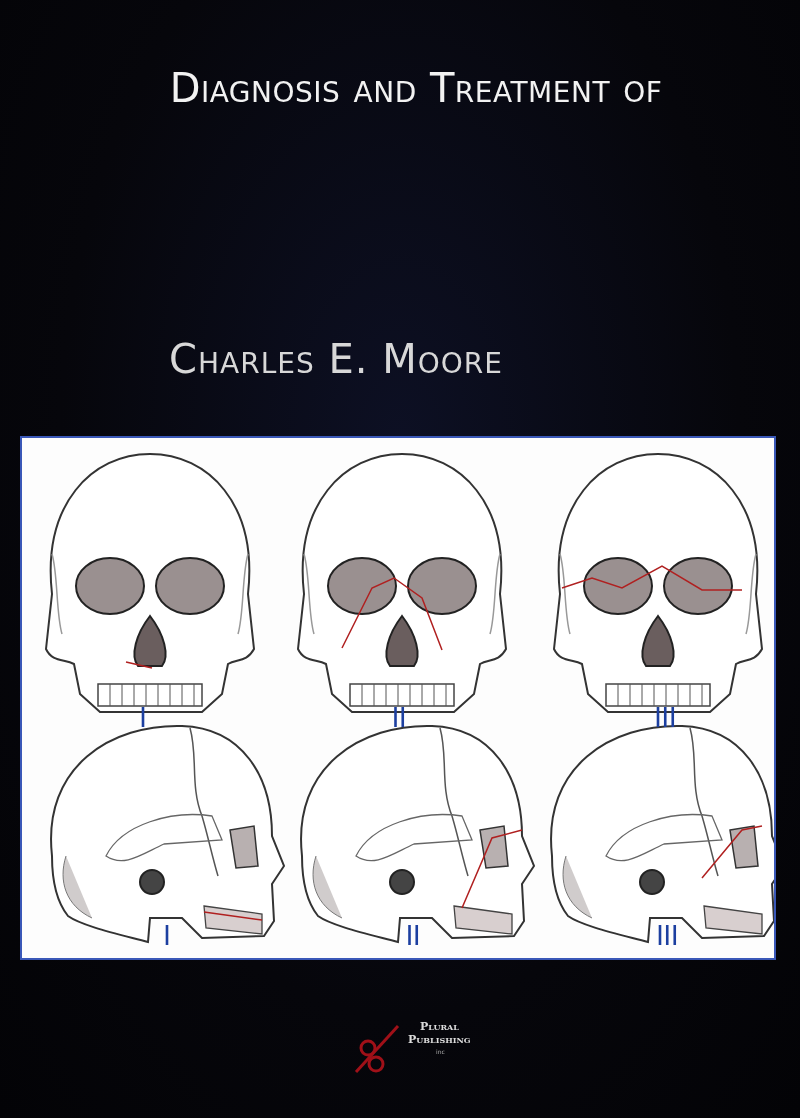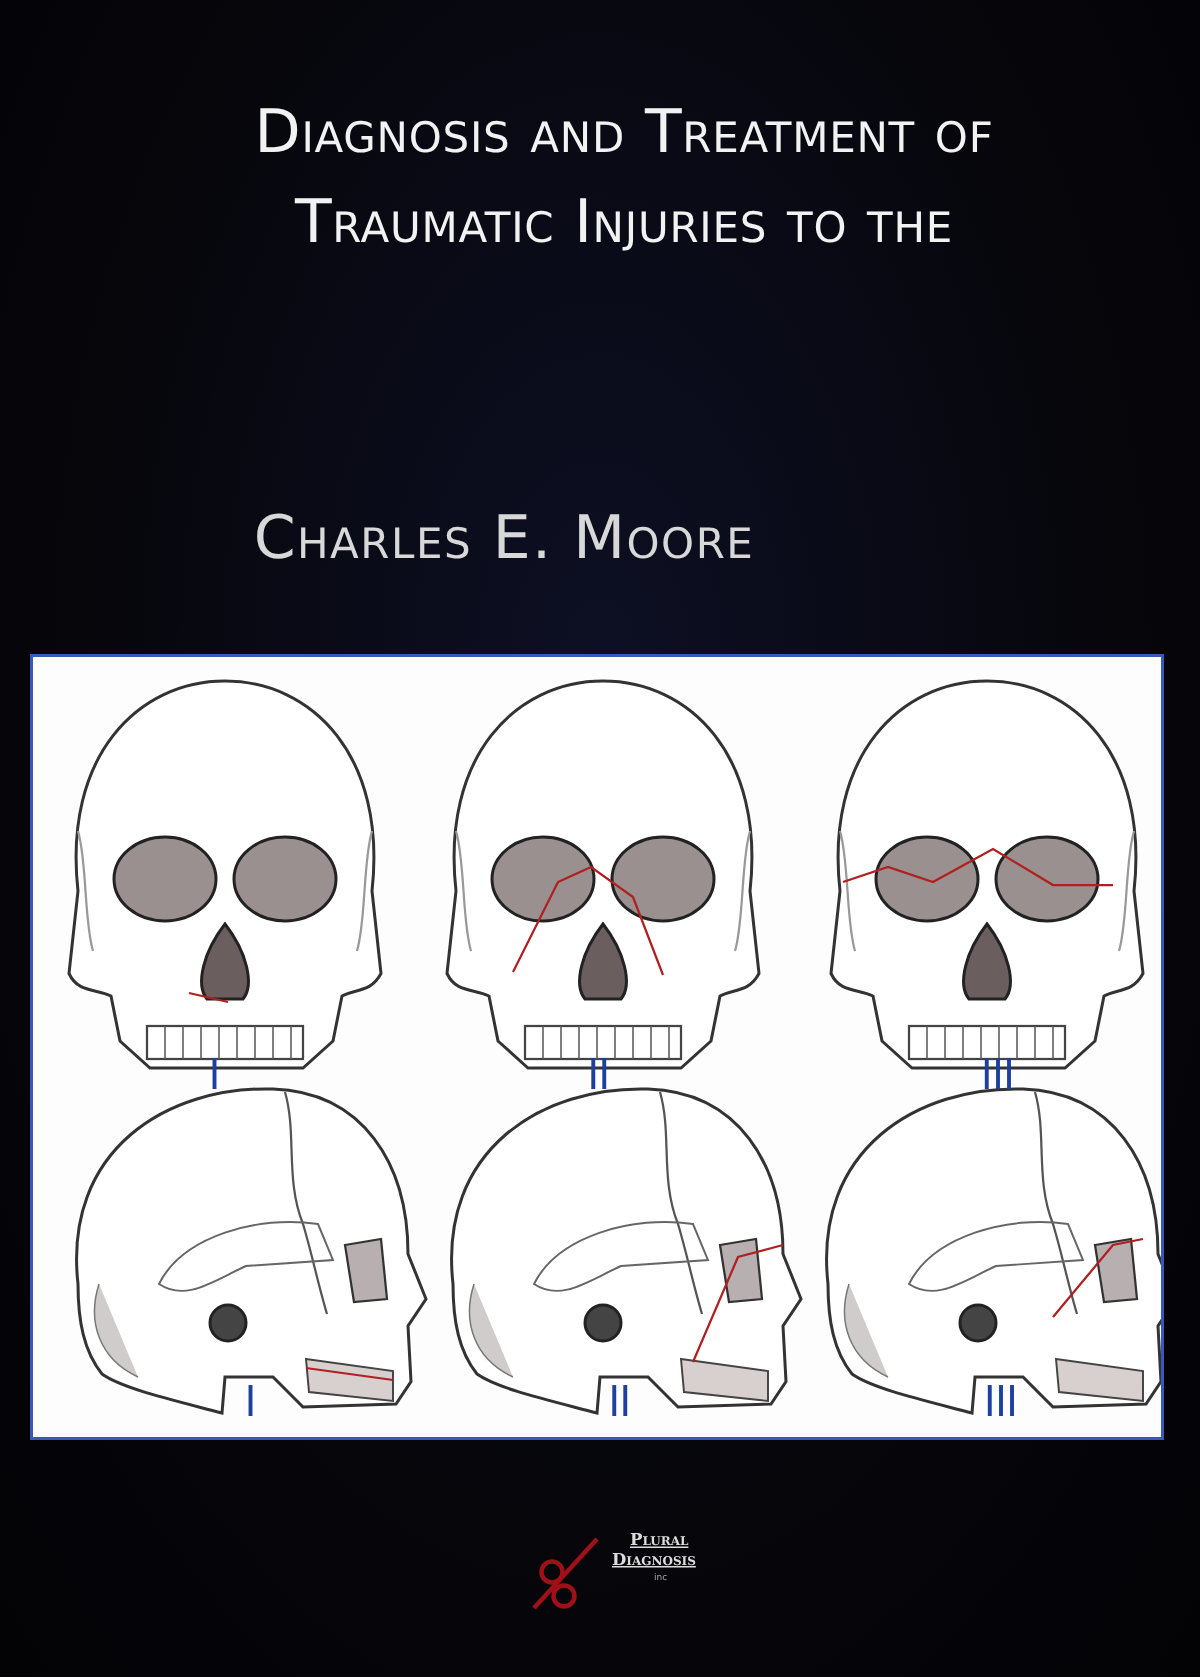--- a/index.html
+++ b/index.html
@@ -4,31 +4,30 @@
 <style>
   html,body{margin:0;padding:0;}
   body{width:800px;height:1118px;background:#07070c;overflow:hidden;position:relative;font-family:"DejaVu Sans",sans-serif;}
   .cover{position:absolute;inset:0;background:radial-gradient(ellipse at 50% 40%,#0d1024 0%,#06060b 60%,#030306 100%);}
   .title{position:absolute;left:0;top:58px;width:800px;text-align:center;color:#f2f2f2;font-family:"DejaVu Sans",sans-serif;font-size:40px;line-height:60px;letter-spacing:0.5px;font-variant:small-caps;font-weight:normal;}
   .title span{display:block;padding-left:32px;}
   .author{position:absolute;left:0;top:336px;width:672px;text-align:center;color:#d8d8d8;font-size:40px;font-variant:small-caps;letter-spacing:1px;}
   .panel{position:absolute;left:20px;top:436px;width:756px;height:524px;background:#fdfdfd;border:2px solid #3a58b8;box-sizing:border-box;}
   .label{position:absolute;color:#1c3fa0;font-family:"Liberation Sans",sans-serif;font-weight:bold;font-size:30px;letter-spacing:4px;transform:scaleX(0.6);}
   .logo{position:absolute;left:348px;top:1018px;width:130px;height:60px;}
-  .logo-text{position:absolute;left:60px;top:2px;color:#dcdcdc;font-family:"DejaVu Serif",serif;font-size:11px;font-weight:bold;line-height:13px;font-variant:small-caps;text-decoration:underline;}
+  .logo-text{position:absolute;left:60px;top:2px;color:#dcdcdc;font-family:"DejaVu Serif",serif;font-size:11px;font-weight:bold;line-height:13px;font-variant:small-caps;}
   .logo-sub{position:absolute;left:88px;top:30px;color:#aaa;font-size:6px;}
 </style>
 </head>
 <body>
 
 <div class="cover"></div>
 
 <div class="title">
   <span>Diagnosis and Treatment of</span>
-  <span>Traumatic Injuries to the</span>
 </div>
 
 <div class="author">Charles E. Moore</div>
 
 <div class="panel">
   <svg width="752" height="520" viewBox="0 0 752 520">
     <defs>
       <g id="front">
         <path d="M20,150 C10,60 60,10 118,10 C176,10 226,60 216,150 L222,205 C215,218 205,215 196,220 L190,250 L170,268 L68,268 L48,250 L42,220 C32,215 20,218 14,205 Z" fill="#fff" stroke="#333" stroke-width="2"></path>
         <path d="M20,110 C26,130 24,170 30,190 M216,110 C210,130 212,170 206,190" stroke="#999" stroke-width="1.5" fill="none"></path>
@@ -72,16 +71,16 @@
 </div>
 
 <div class="logo">
   <svg width="60" height="60" viewBox="0 0 60 60">
     <path d="M8,54 L50,8" stroke="#a01018" stroke-width="3" fill="none"></path>
     <circle cx="20" cy="30" r="7" stroke="#a01018" stroke-width="3" fill="none"></circle>
     <circle cx="28" cy="46" r="7" stroke="#a01018" stroke-width="3" fill="none"></circle>
   </svg>
   <div class="logo-text">
     <div style="padding-left:12px">Plural</div>
-    <div>Diagnosis</div>
+    <div>Publishing</div>
   </div>
   <div class="logo-sub">inc</div>
 </div>
 
 </body></html>

